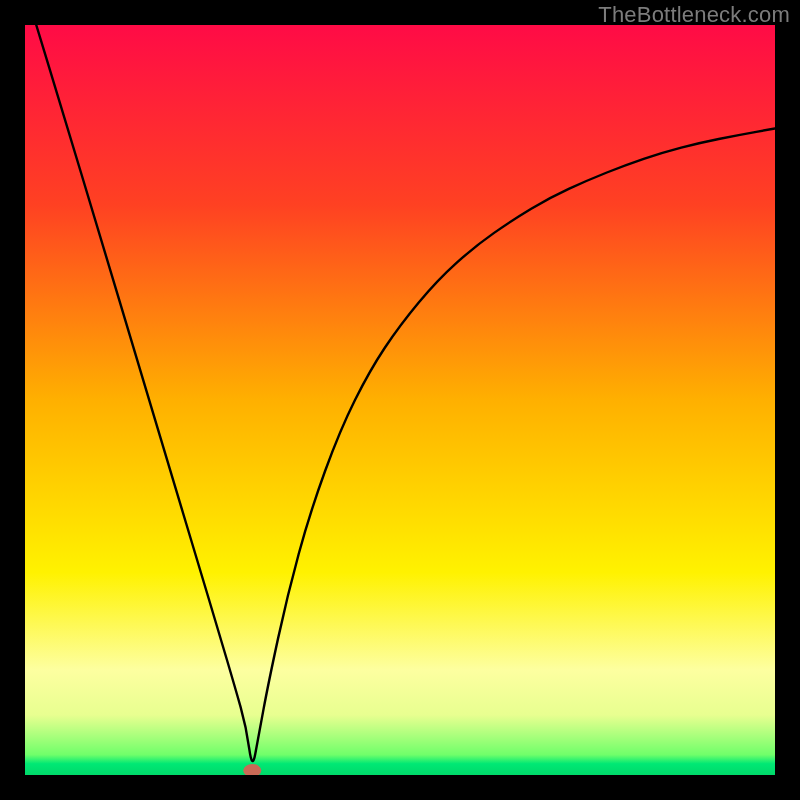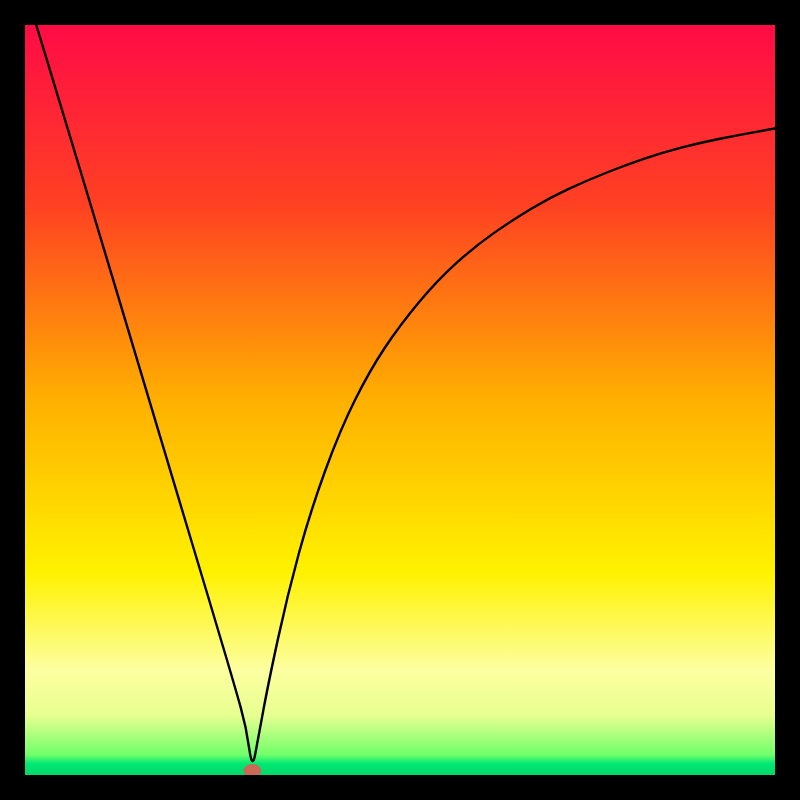--- a/index.html
+++ b/index.html
@@ -42,20 +42,21 @@
     font-size: 22px;
     color: #7c7c7c;
     font-weight: 500;
     letter-spacing: 0.2px;
   }
 </style>
 </head>
 <body>
 
 <div class="frame">
+  <div class="watermark">TheBottleneck.com</div>
 
   <div class="plot">
     <svg id="chart-svg" viewBox="0 0 750 750" preserveAspectRatio="none">
       <defs>
         <linearGradient id="bg-grad" x1="0" y1="0" x2="0" y2="1">
             <stop offset="0%" stop-color="#ff0b46"></stop>
             <stop offset="24%" stop-color="#ff4122"></stop>
             <stop offset="50%" stop-color="#ffb000"></stop>
             <stop offset="73%" stop-color="#fff200"></stop>
             <stop offset="86%" stop-color="#fdffa0"></stop>

